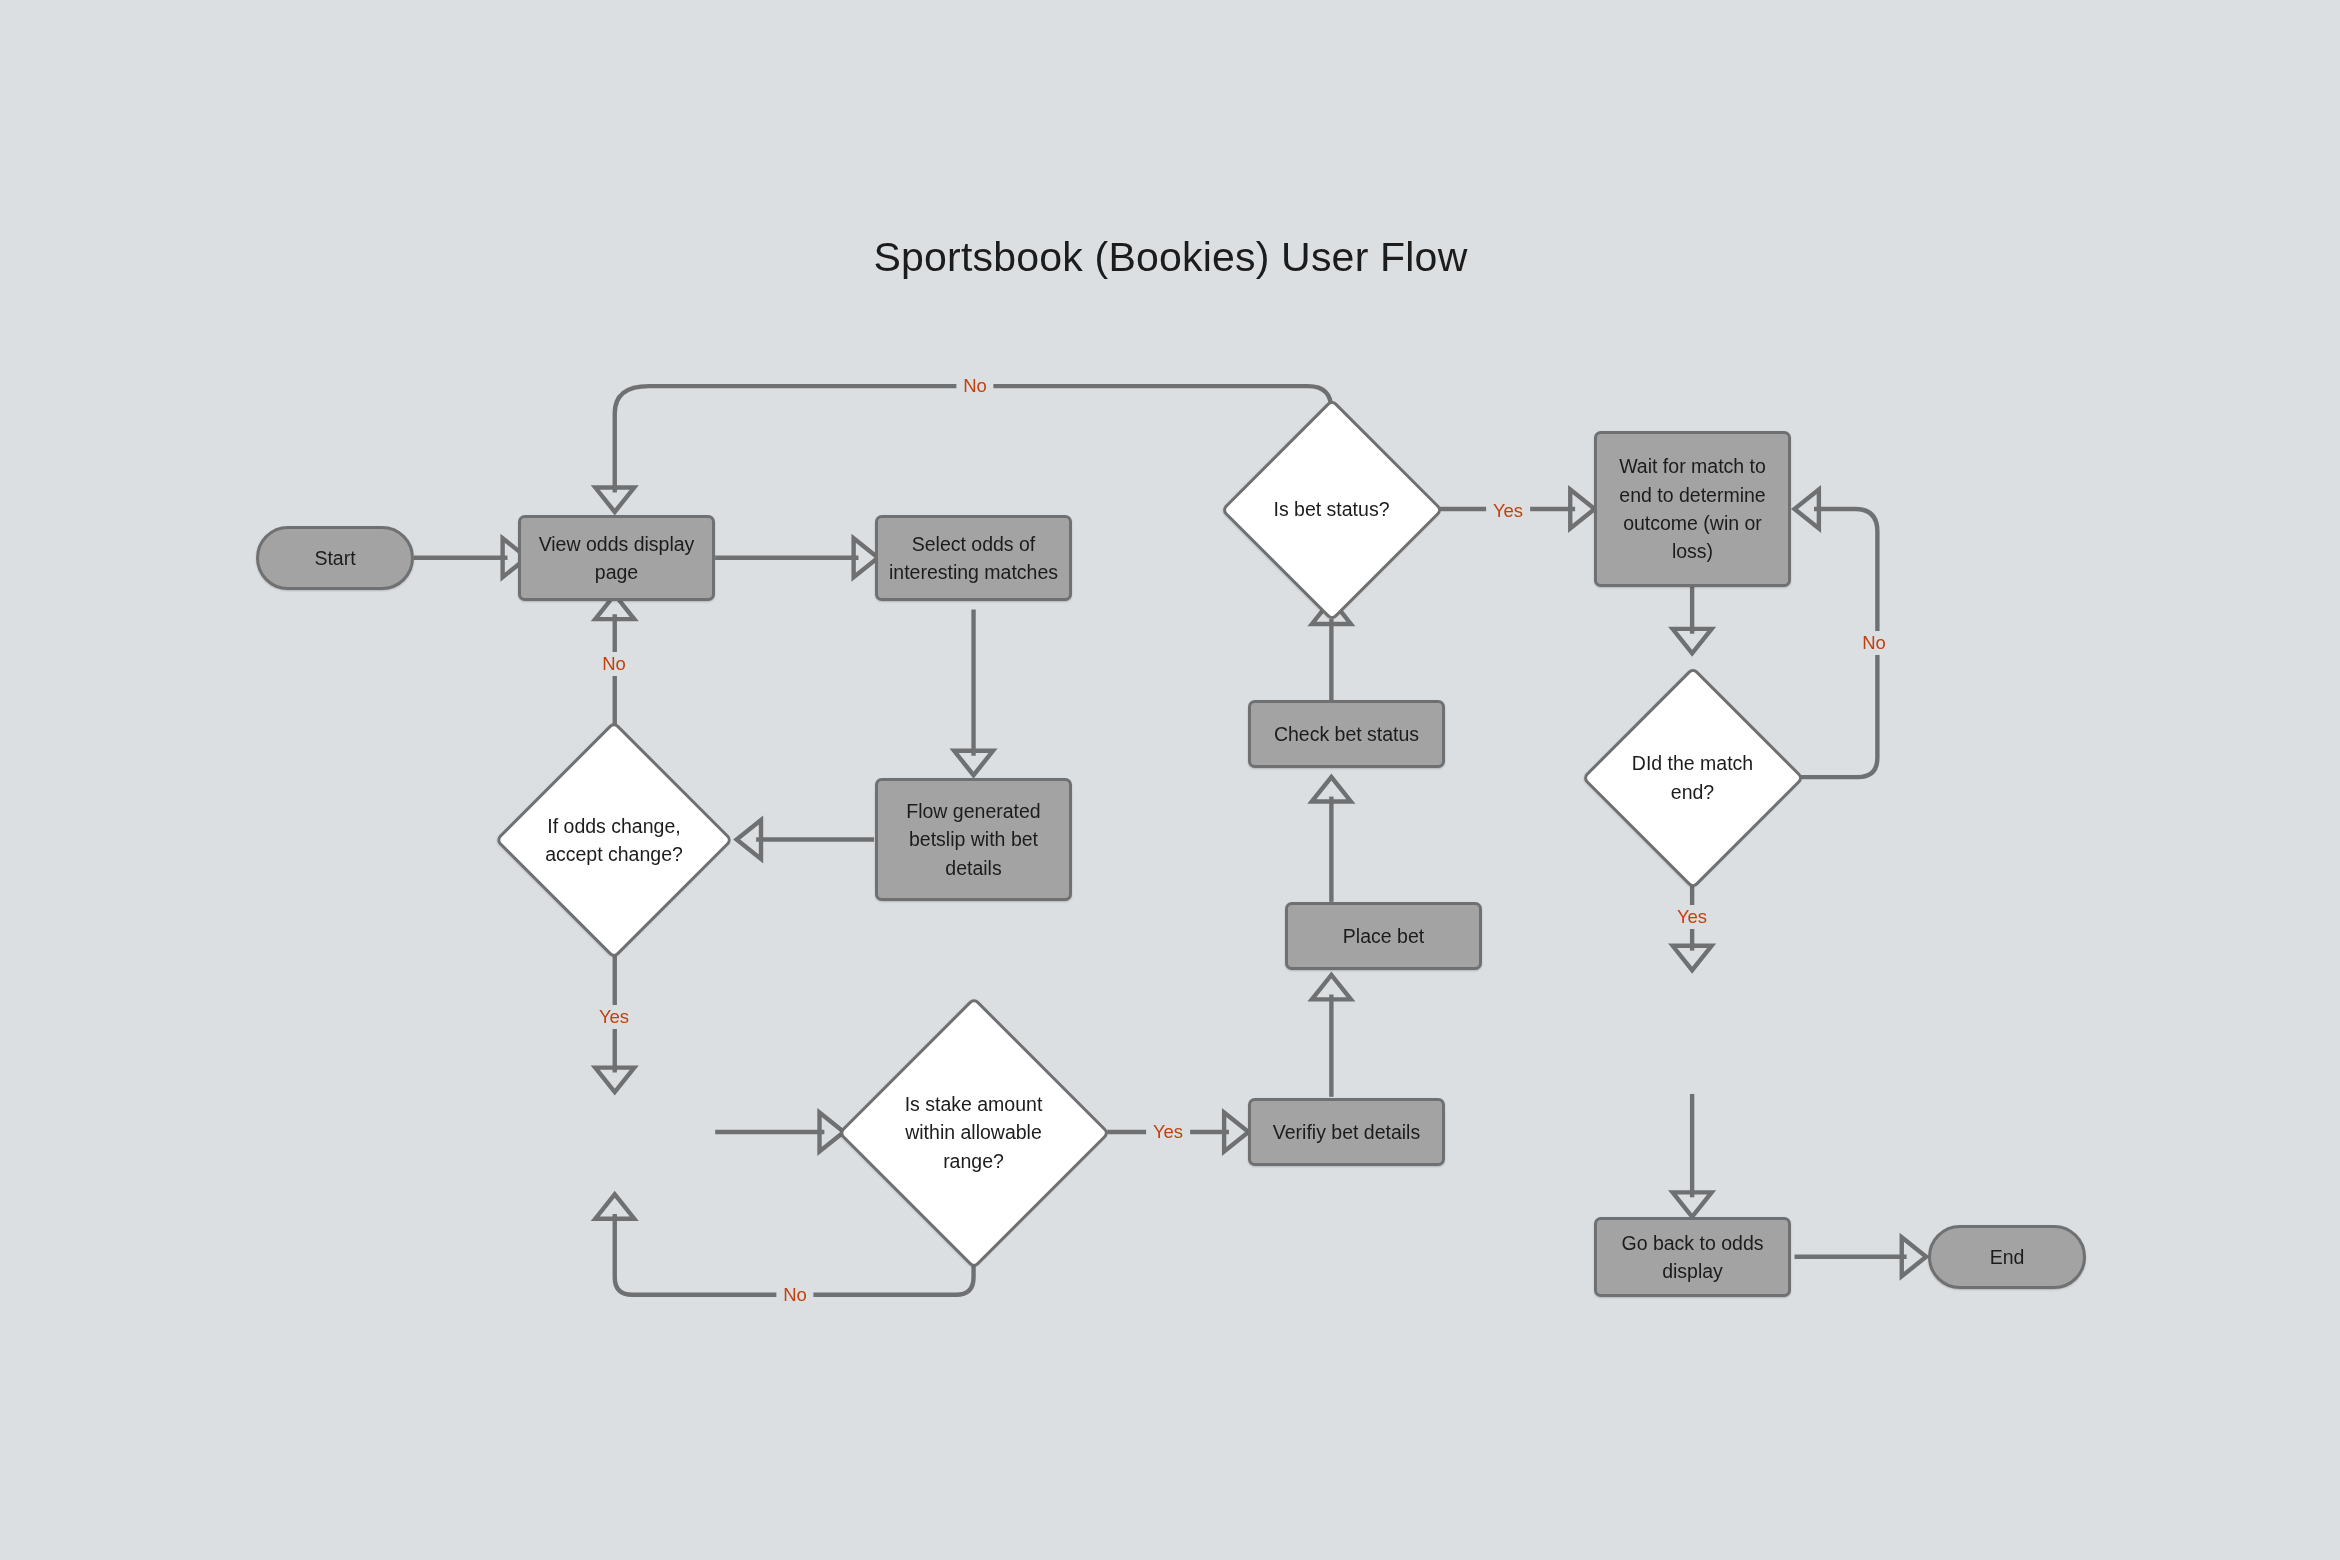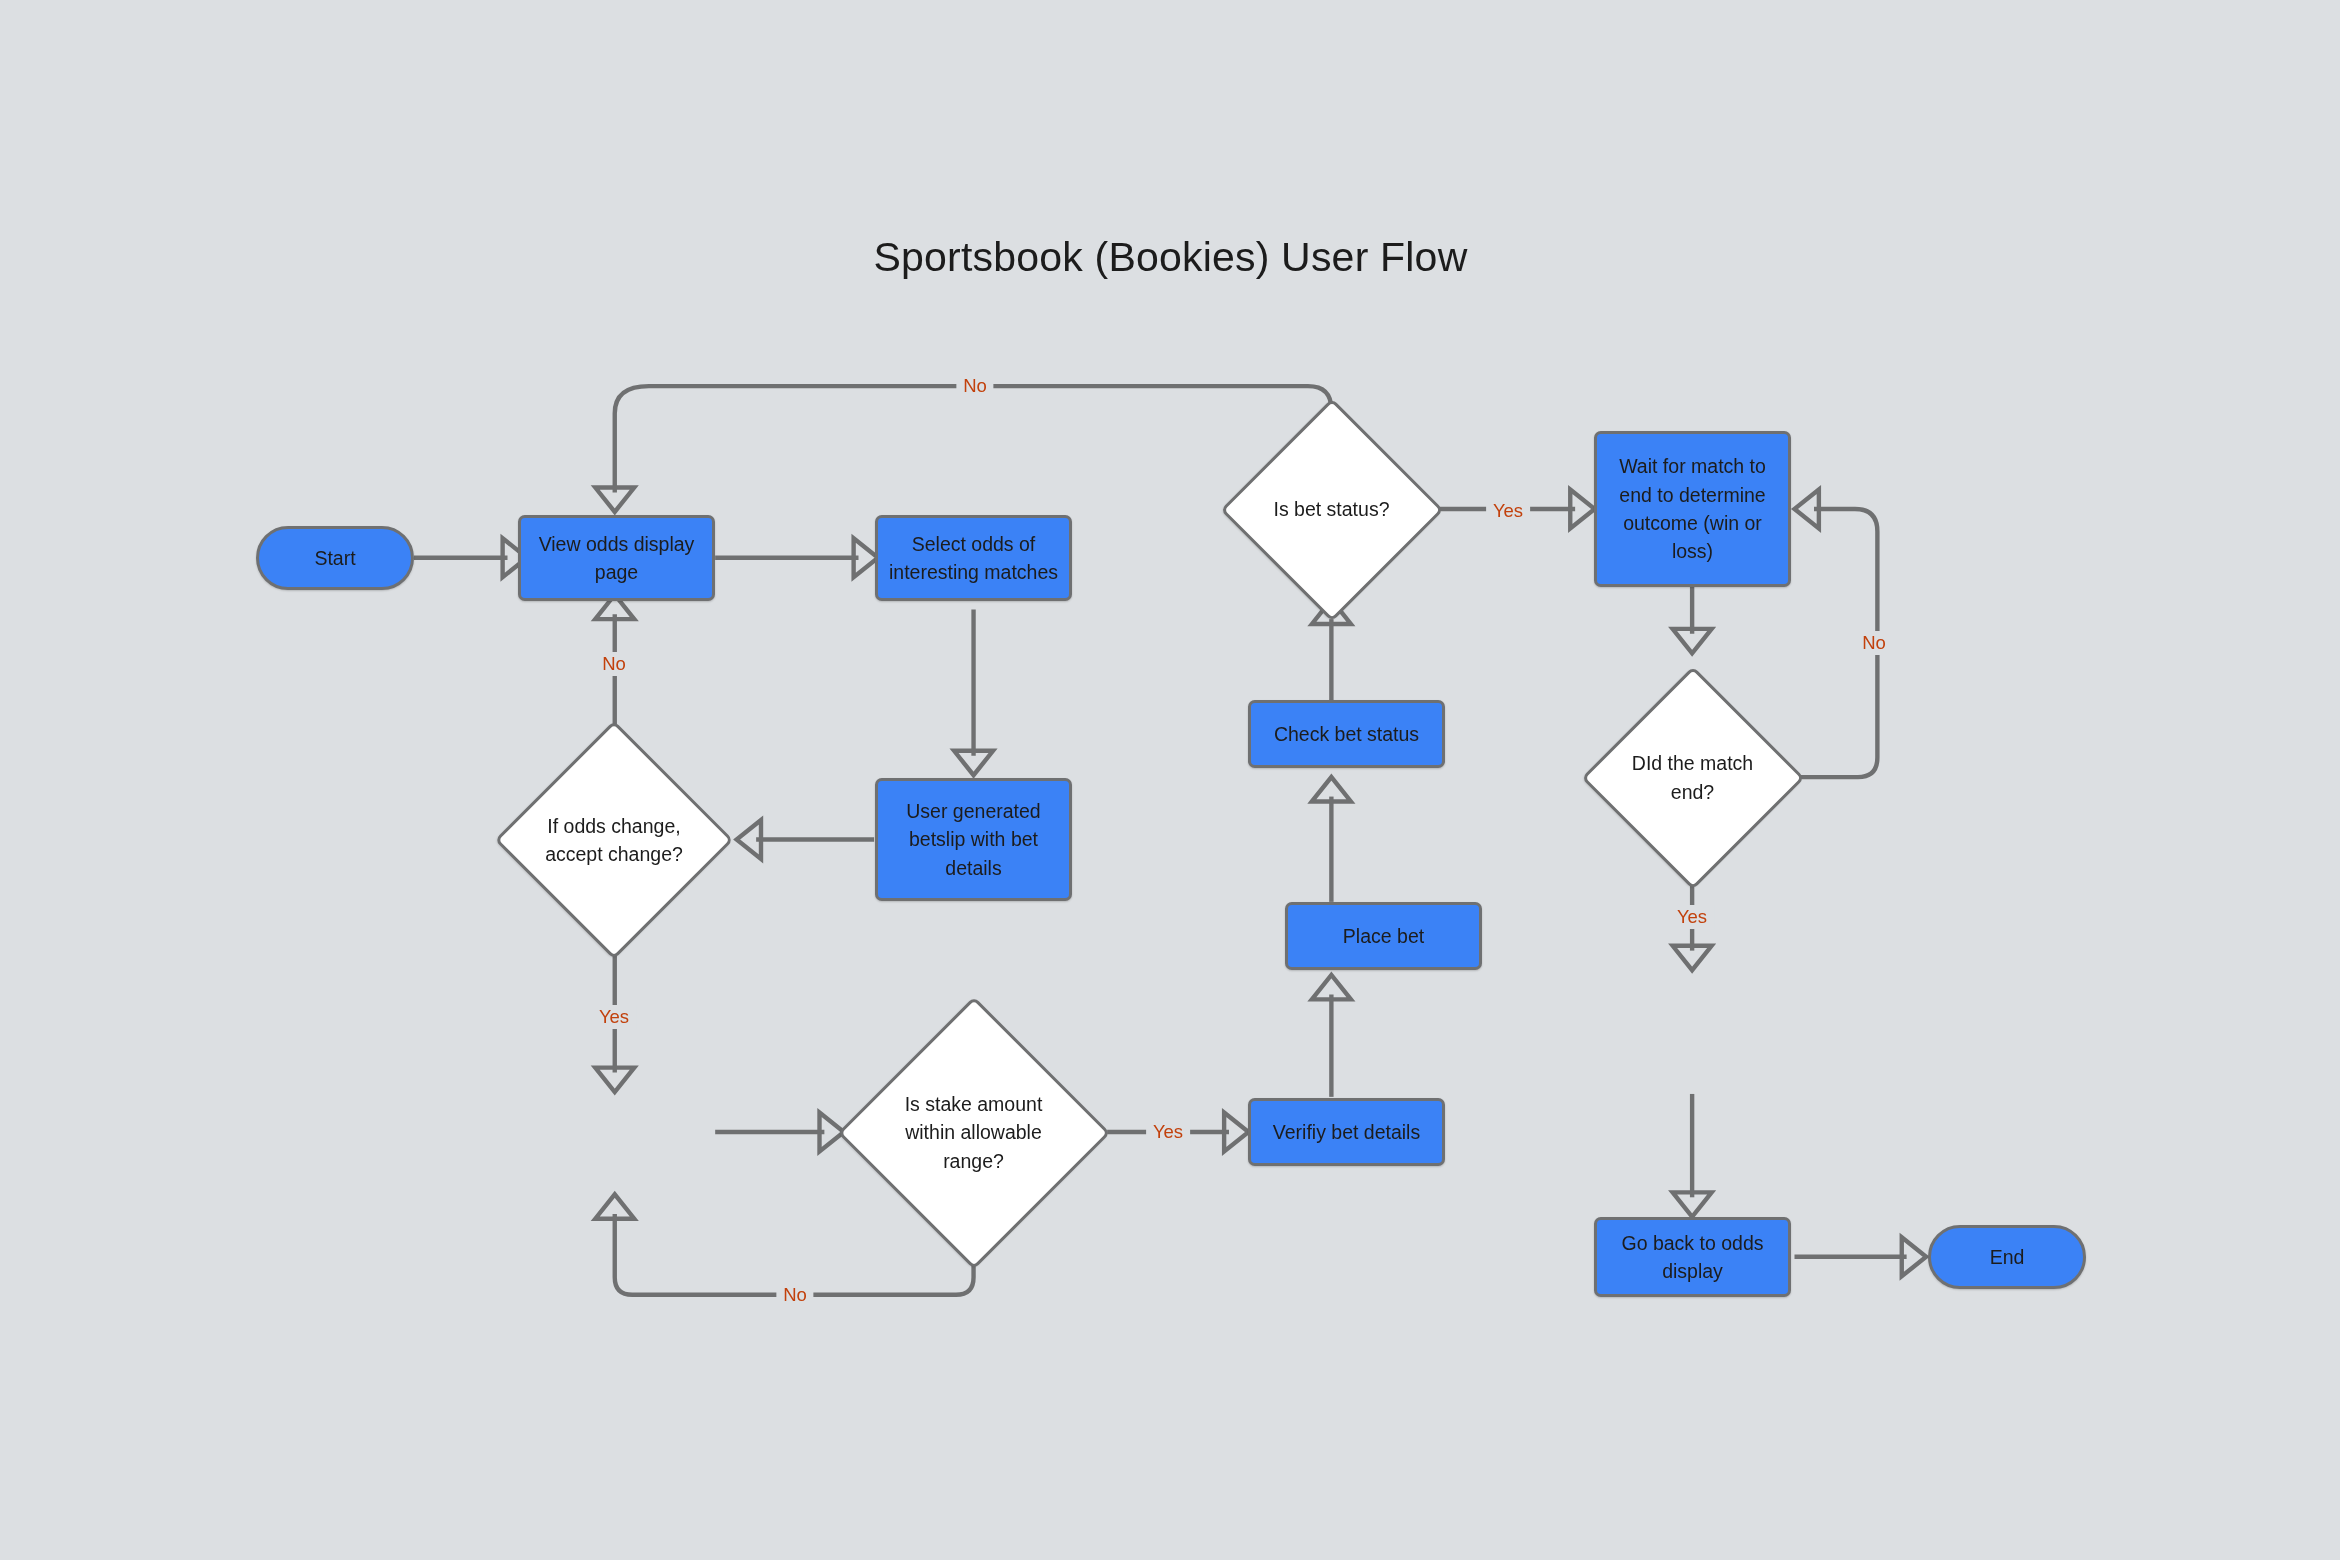--- a/index.html
+++ b/index.html
@@ -60,21 +60,21 @@
   }
   
   .node {
     position: absolute;
     box-sizing: border-box;
     display: flex;
     align-items: center;
     justify-content: center;
     text-align: center;
     color: #1c1c1c;
-    background: #3b82f6;
+    background: #a3a3a3;
     font-size: 19.5px;
     line-height: 1.45;
     z-index: 3;
   }
   .node.process {
     border: 3.4px solid #6f7071;
     border-radius: 6.8px;
     padding: 5.9px 9.8px;
     box-shadow: 0 1px 2px rgba(0,0,0,0.18);
   }
@@ -211,21 +211,21 @@
 
   <div class="node process" style="left:518px; top:515px; width:197px; height:86px;">
     <span>View odds display page</span>
   </div>
 
   <div class="node process" style="left:875px; top:515px; width:197px; height:86px;">
     <span>Select odds of interesting matches</span>
   </div>
 
   <div class="node process" style="left:875px; top:778px; width:197px; height:123px;">
-    <span>User generated betslip with bet details</span>
+    <span>Flow generated betslip with bet details</span>
   </div>
 
   <div class="node decision" style="left:499px; top:725px; width:230px; height:230px;">
     <div class="dia-shape" style="width:163px; height:163px;"></div>
     <div class="dia-label">If odds change, accept change?</div>
   </div>
 
 
   <div class="node decision" style="left:841px; top:1000px; width:265px; height:265px;">
     <div class="dia-shape" style="width:187px; height:187px;"></div>

